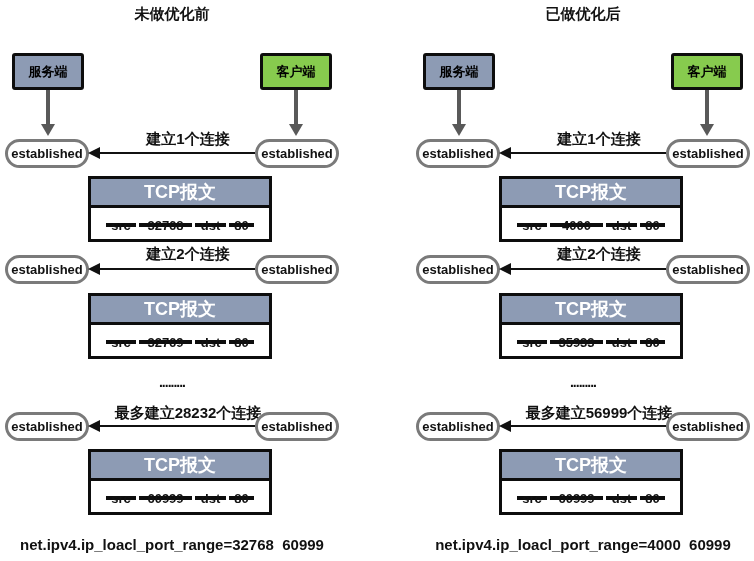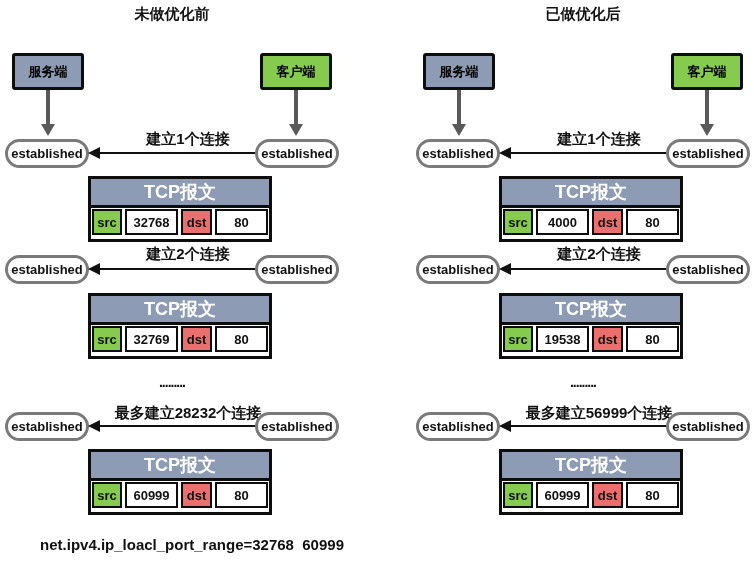--- a/index.html
+++ b/index.html
@@ -48,32 +48,32 @@
 
   .conn-label{position:absolute;left:16px;width:344px;text-align:center;
               font-size:15px;font-weight:bold;color:#111;}
   .cl1{top:130px;} .cl2{top:245px;} .cl3{top:404px;}
 
   .tcp{position:absolute;left:88px;width:184px;height:66px;border:3px solid var(--ink);background:#fff;}
   .tcp1{top:176px;} .tcp2{top:293px;} .tcp3{top:449px;}
   .tcp-header{height:29px;background:var(--steel);border-bottom:3px solid var(--ink);
               color:#fff;font-size:18px;font-weight:bold;display:flex;
               align-items:center;justify-content:center;}
-  .tcp-row{height:28px;display:flex;gap:3px;padding:1px;}
+  .tcp-row{height:28px;display:flex;gap:3px;padding:15px;}
   .cell{border:2px solid var(--ink);display:flex;align-items:center;justify-content:center;
         font-size:13px;font-weight:bold;color:#111;background:#fff;}
   .cell.key-src{width:30px;background:var(--green);}
   .cell.val-src{width:53px;}
   .cell.key-dst{width:31px;background:var(--red);}
   .cell.val-dst{flex:1;}
 
   .dots{position:absolute;top:374px;left:0;width:344px;text-align:center;
         font-size:14px;font-weight:bold;letter-spacing:-1px;color:#111;}
 
-  .sysctl{position:absolute;top:536px;left:0;width:344px;text-align:right;
+  .sysctl{position:absolute;top:536px;left:0;width:344px;text-align:center;
           font-size:15px;font-weight:bold;color:#111;white-space:pre;}
 </style>
 </head>
 <body>
 
 <div id="stage">
 
   <div class="panel left">
     <div class="title">未做优化前</div>
 
@@ -168,21 +168,21 @@
     <div class="conn-label cl2">建立2个连接</div>
     <div class="est l row2">established</div>
     <div class="est r row2">established</div>
     <div class="harrow-line hl2"></div>
     <div class="harrow-head hh2"></div>
 
     <div class="tcp tcp2">
       <div class="tcp-header">TCP报文</div>
       <div class="tcp-row">
         <div class="cell key-src">src</div>
-        <div class="cell val-src">19538</div>
+        <div class="cell val-src">35933</div>
         <div class="cell key-dst">dst</div>
         <div class="cell val-dst">80</div>
       </div>
     </div>
 
     <div class="dots">.........</div>
 
     <div class="conn-label cl3">最多建立56999个连接</div>
     <div class="est l row3">established</div>
     <div class="est r row3">established</div>
@@ -192,15 +192,16 @@
     <div class="tcp tcp3">
       <div class="tcp-header">TCP报文</div>
       <div class="tcp-row">
         <div class="cell key-src">src</div>
         <div class="cell val-src">60999</div>
         <div class="cell key-dst">dst</div>
         <div class="cell val-dst">80</div>
       </div>
     </div>
 
+    <div class="sysctl">net.ipv4.ip_loacl_port_range=4000  60999</div>
   </div>
 
 </div>
 
 </body></html>

